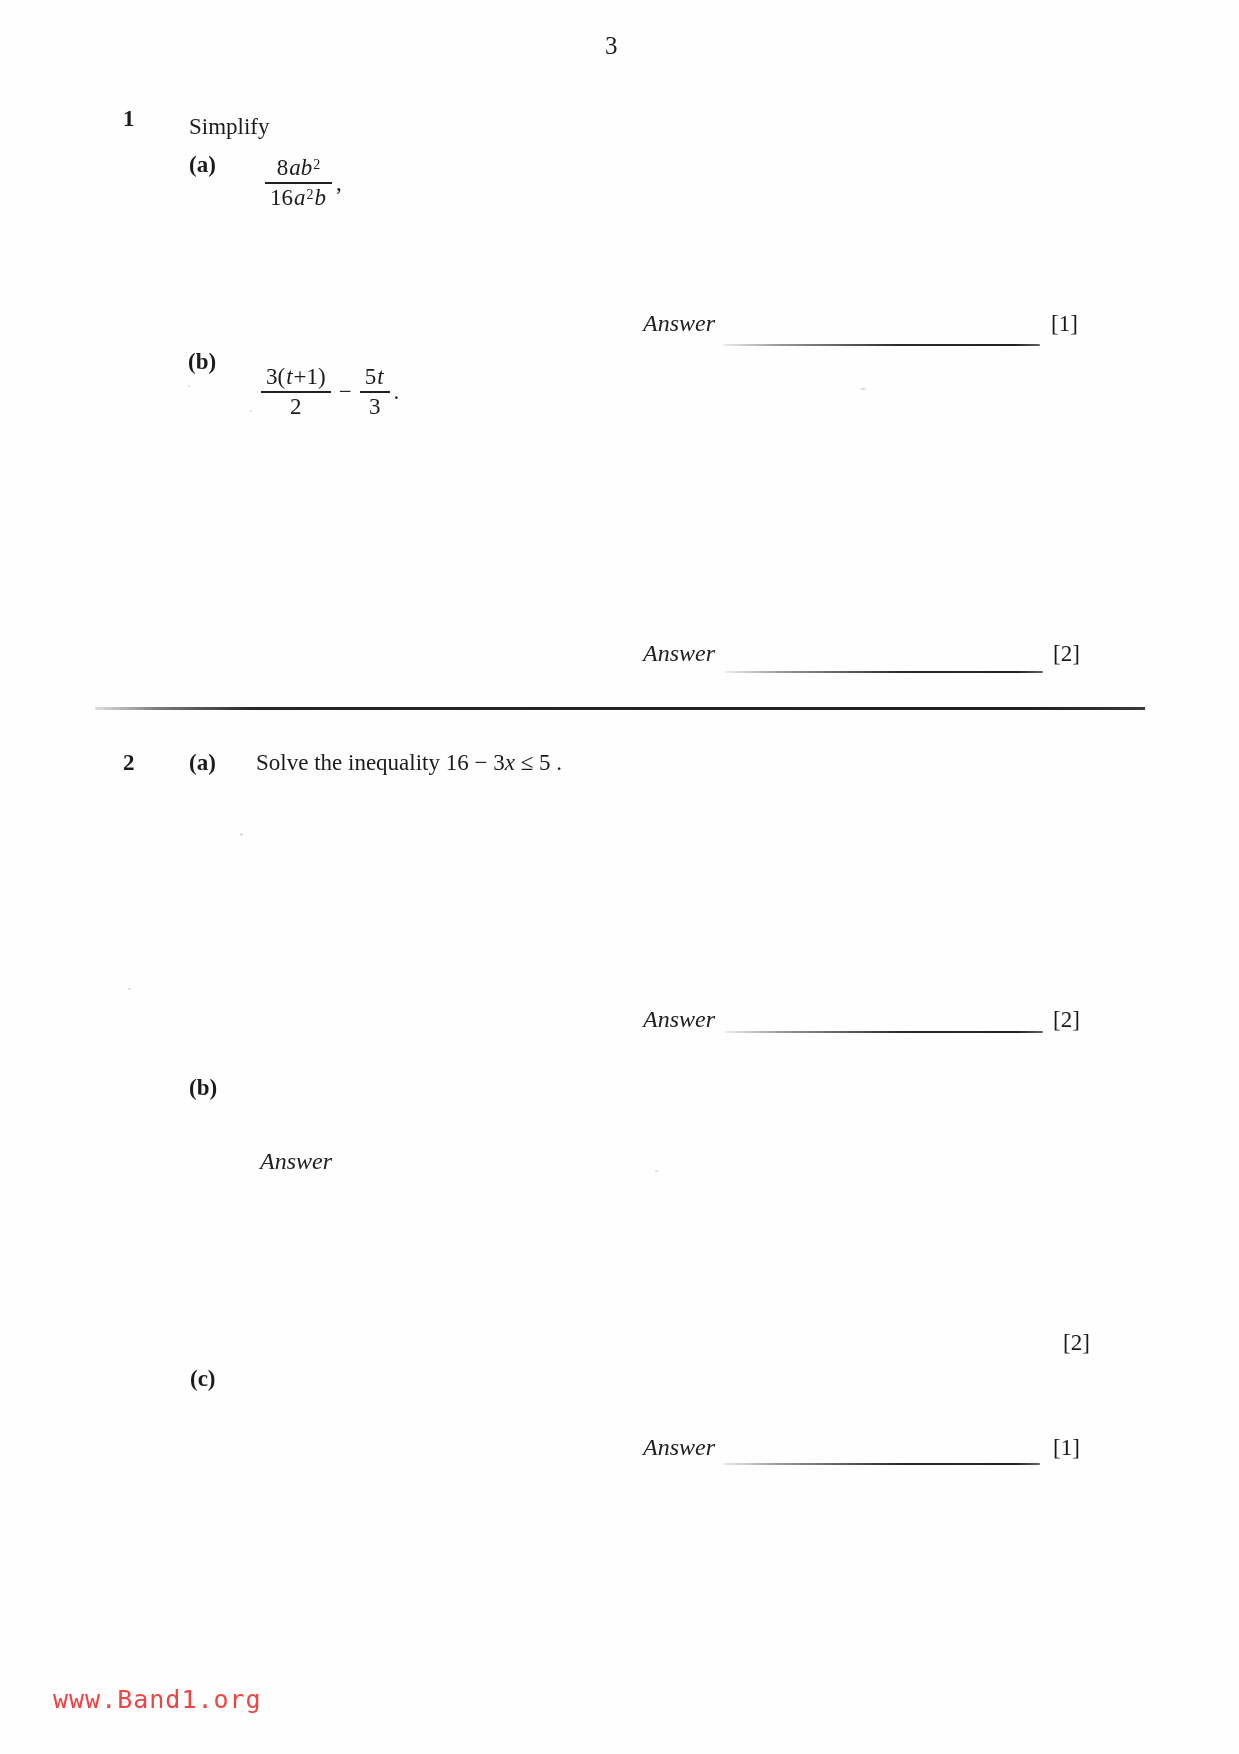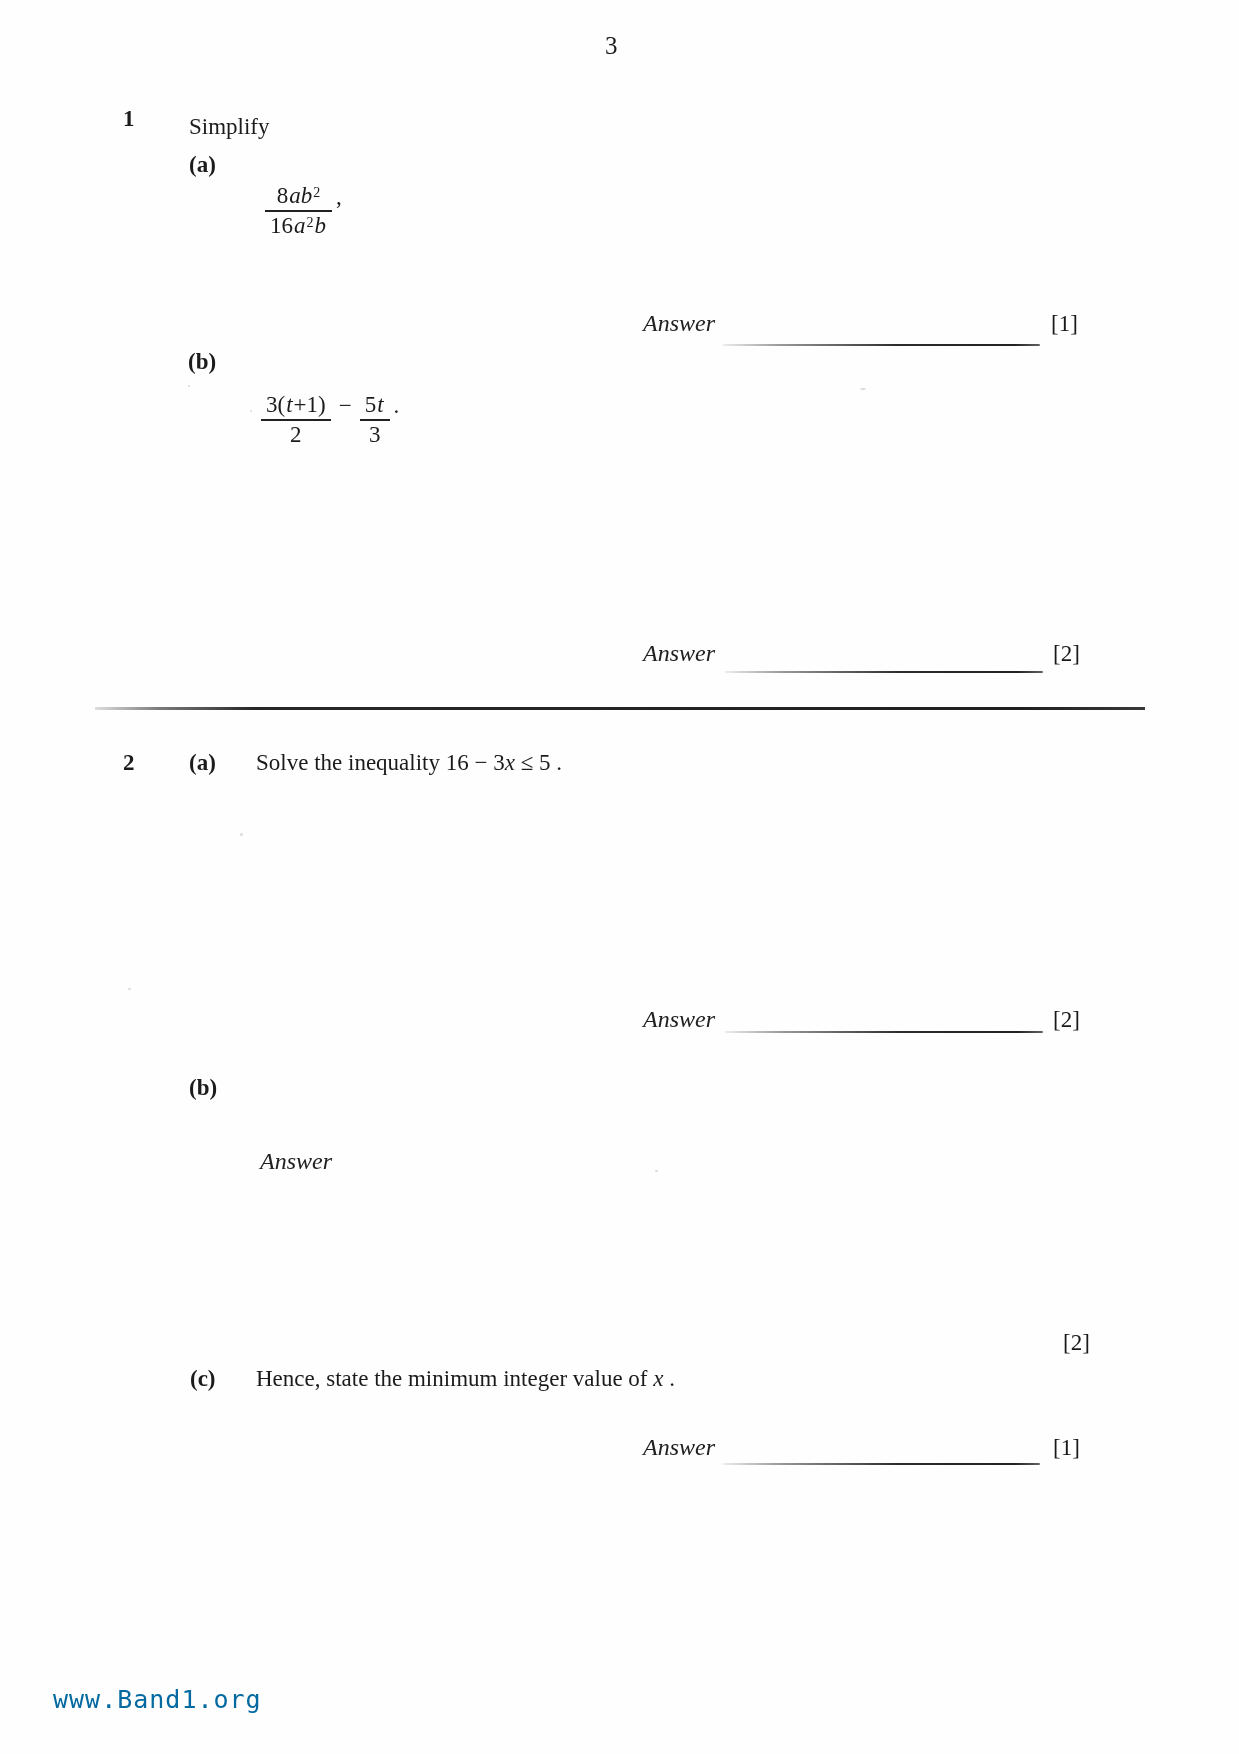--- a/index.html
+++ b/index.html
@@ -25,32 +25,32 @@
   .answer-line{
     height:2px;
     background:linear-gradient(to right, rgba(110,110,110,0.12), rgba(70,70,70,0.55) 18%, #2e2e2e 55%, #242424 92%, rgba(60,60,60,0.8));
     border-radius:1px;
   }
   .divider{
     height:3px;
     background:linear-gradient(to right, rgba(130,130,130,0.25), rgba(70,70,70,0.7) 6%, #2a2a2a 15%, #222 88%, #3a3a3a);
   }
   .math{font-size:23px;display:flex;align-items:center;}
-  .fraction{display:inline-block;text-align:center;vertical-align:middle;margin-top:28px;}
+  .fraction{display:inline-block;text-align:center;vertical-align:middle;}
   .fraction .num{display:block;padding:0 5px 2px 5px;line-height:1.05;}
   .fraction .den{display:block;border-top:2px solid #232323;padding:2px 5px 0 5px;line-height:1.05;}
   .math i{font-style:italic;padding:0 1px;}
   .math sup{font-size:14px;line-height:0;vertical-align:6px;}
   .op{padding:0 8px;}
   .trail{padding-left:4px;}
   .var{font-style:italic;}
   .ref-bold{font-weight:bold;}
   .watermark{
     font-family:"DejaVu Sans Mono","Liberation Mono",monospace;
-    font-size:25px;color:#0369a1;letter-spacing:1px;
+    font-size:25px;color:#ef4444;letter-spacing:1px;
   }
   .speck{position:absolute;background:#9a9a9a;border-radius:50%;opacity:0.35;filter:blur(0.6px);}
 </style>
 </head>
 <body>
 
 <div class="page">
   <div class="scan">
 
     <div class="abs page-num" style="left:605px;top:32px;">3</div>
@@ -98,21 +98,20 @@
     <div class="abs answer-label" style="left:643px;top:1006px;">Answer</div>
     <div class="abs answer-line" style="left:725px;top:1031px;width:318px;"></div>
     <div class="abs marks" style="left:1053px;top:1007px;">[2]</div>
 
     <div class="abs plabel" style="left:189px;top:1075px;">(b)</div>
 
     <div class="abs answer-label" style="left:260px;top:1148px;">Answer</div>
     <div class="abs marks" style="left:1063px;top:1330px;">[2]</div>
 
     <div class="abs plabel" style="left:190px;top:1366px;">(c)</div>
-    <div class="abs body-text" style="left:256px;top:1366px;"><span>Hence, state the minimum integer value of </span><span class="var">x</span><span> .</span></div>
 
     <div class="abs answer-label" style="left:643px;top:1434px;">Answer</div>
     <div class="abs answer-line" style="left:723px;top:1463px;width:317px;"></div>
     <div class="abs marks" style="left:1053px;top:1435px;">[1]</div>
 
     <div class="speck" style="left:240px;top:833px;width:3px;height:3px;"></div>
     <div class="speck" style="left:128px;top:988px;width:3px;height:2px;"></div>
     <div class="speck" style="left:860px;top:388px;width:6px;height:2px;"></div>
     <div class="speck" style="left:188px;top:385px;width:2px;height:2px;"></div>
     <div class="speck" style="left:250px;top:410px;width:2px;height:2px;"></div>

